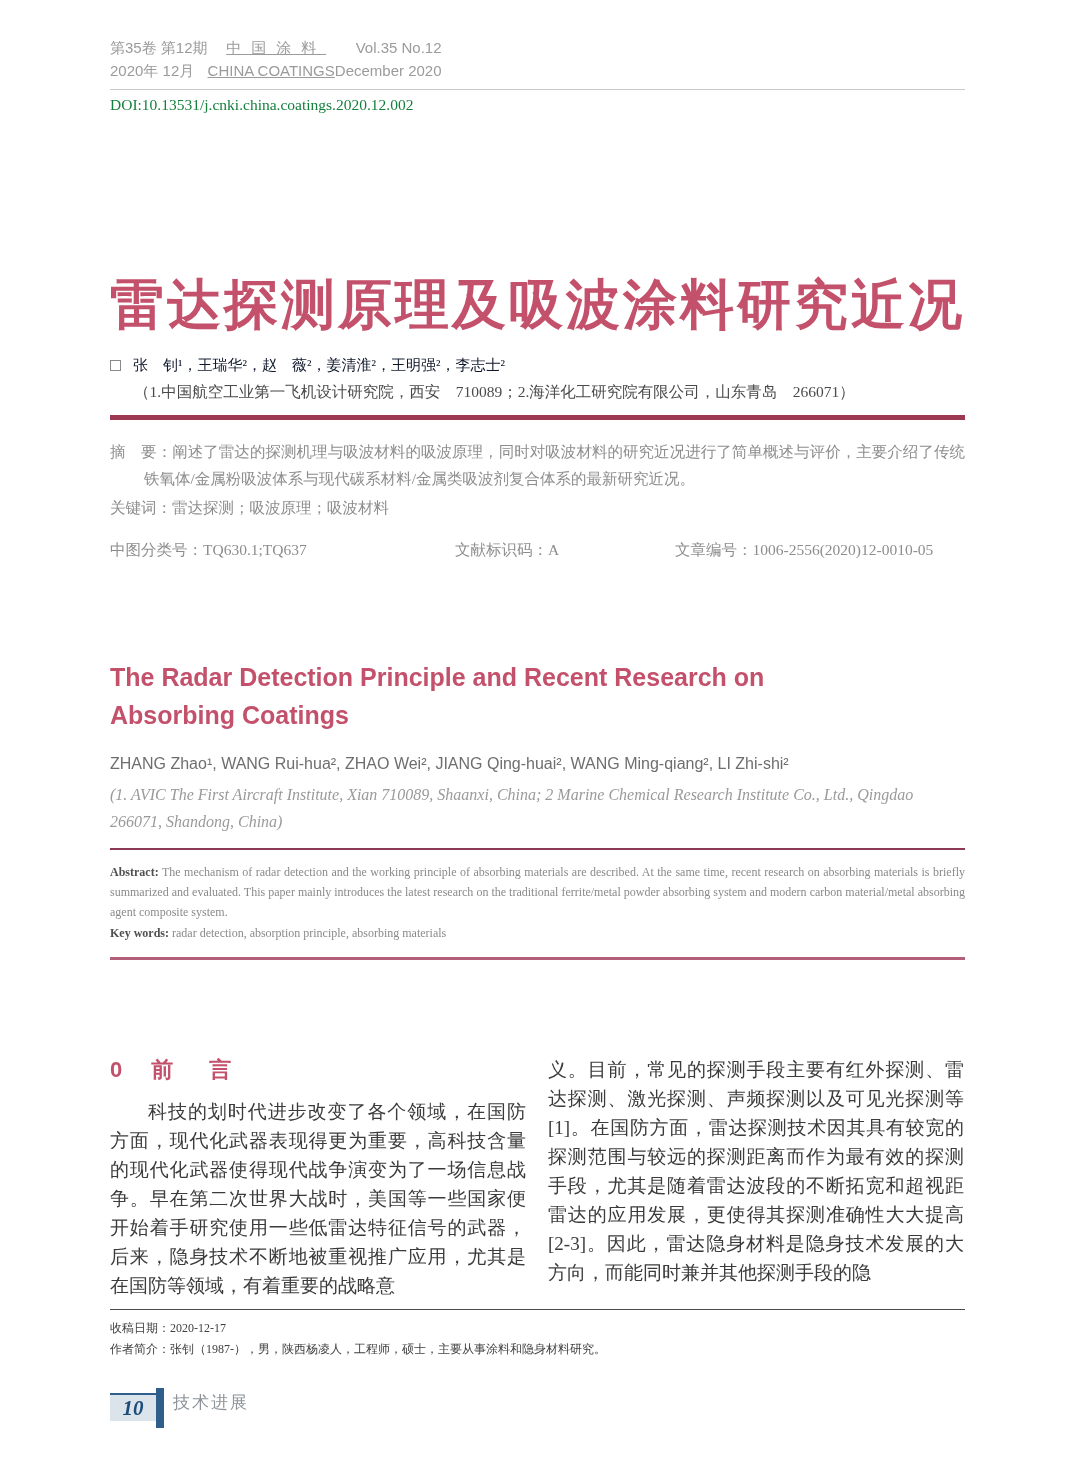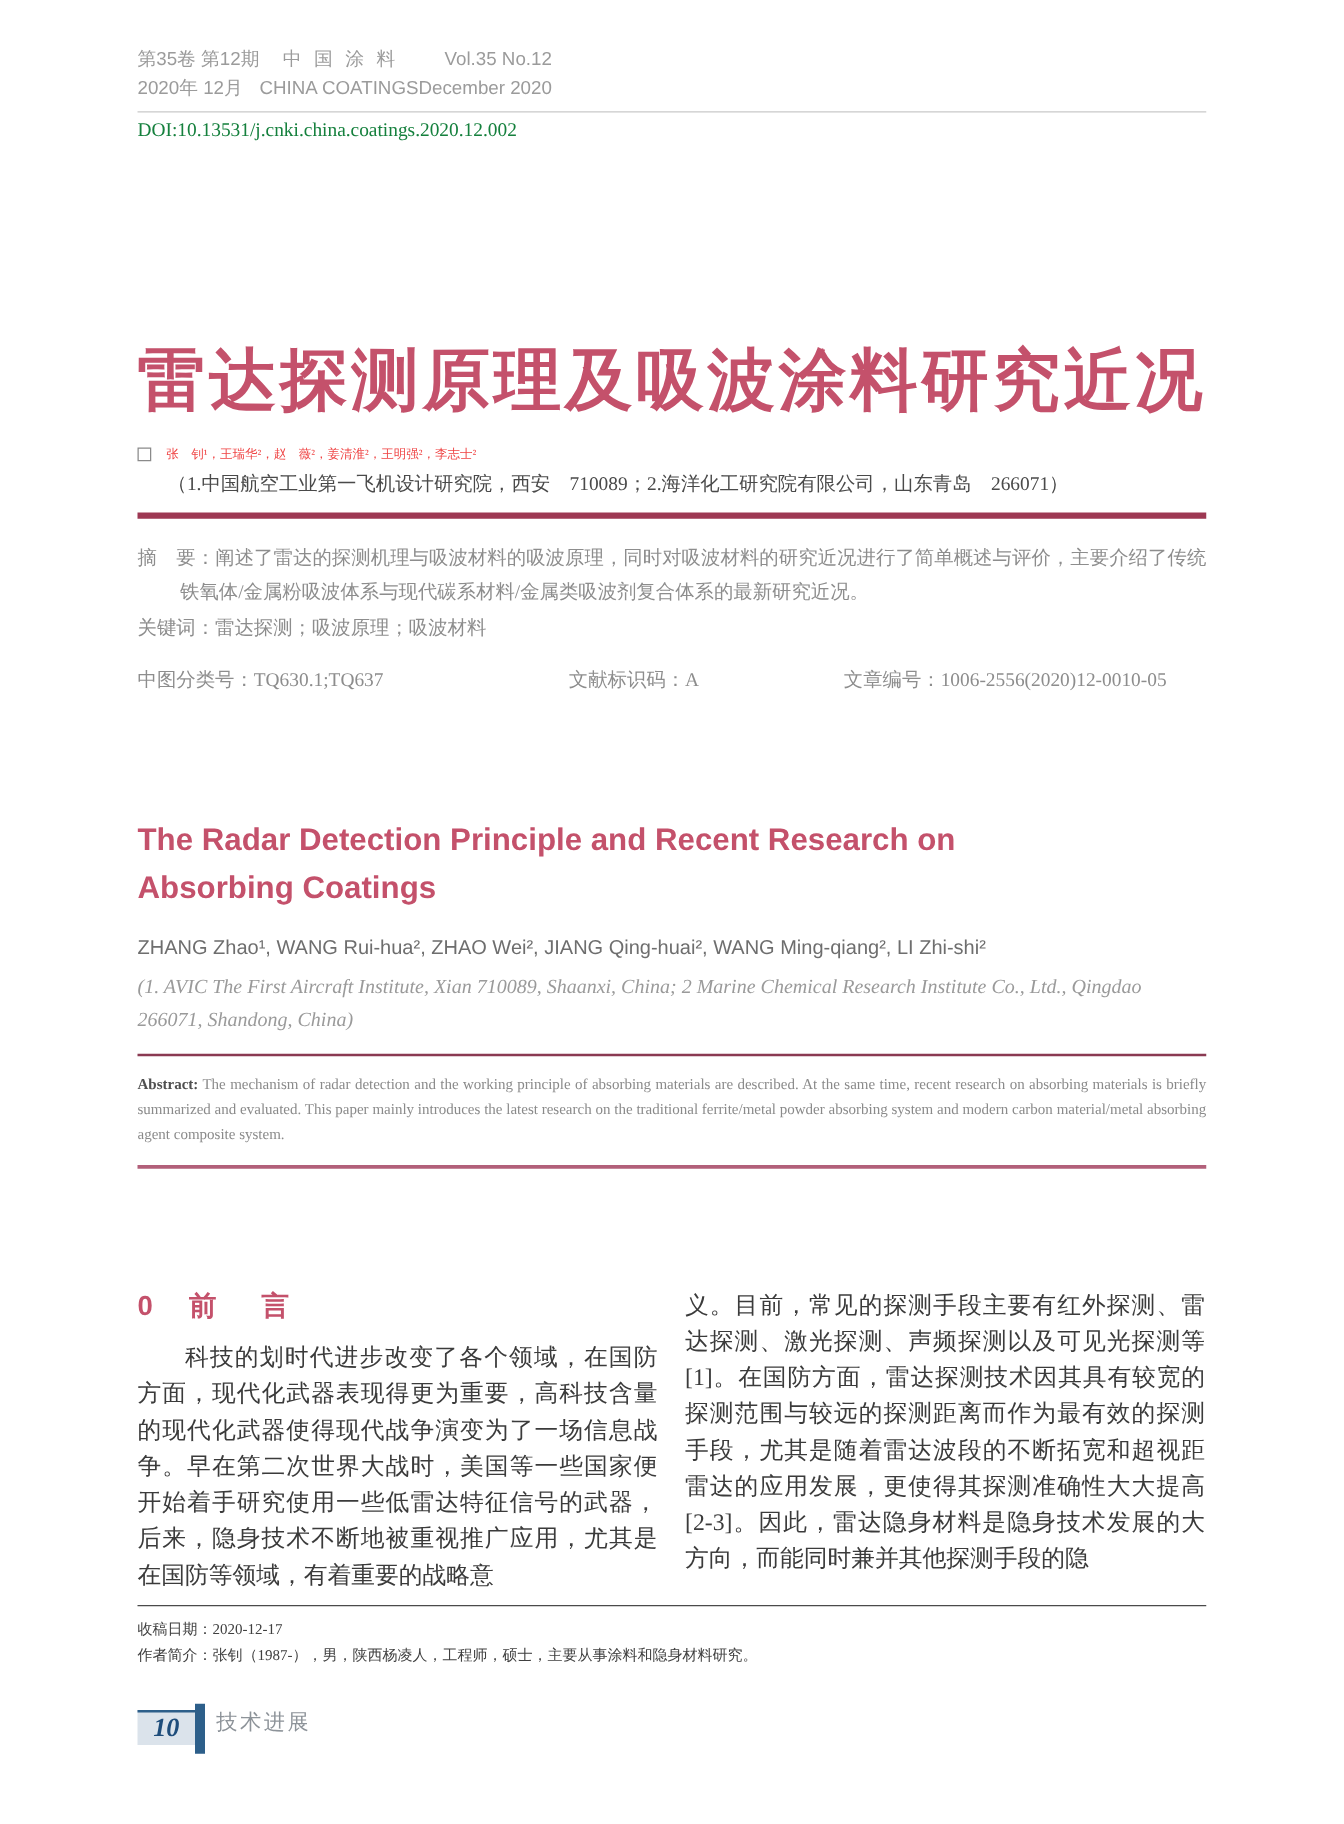--- a/index.html
+++ b/index.html
@@ -14,34 +14,34 @@
   }
   .sans { font-family:"Liberation Sans","DejaVu Sans",sans-serif; }
 
   
   .jheader {
     display:flex; justify-content:flex-start; align-items:flex-end;
     color:#9b9b9b; font-size:15px; line-height:1.55;
     border-bottom:1px solid #c9c9c9; padding-bottom:6px;
   }
   .jheader .col { display:flex; flex-direction:column; }
-  .jheader .center { text-align:center; }
+  .jheader .center { text-align:center;text-decoration:underline; }
   .jheader .center .cn { letter-spacing:10px; padding-left:10px; }
   .jheader .right { text-align:right; }
   .doi-line { margin-top:6px; font-size:15.5px; color:#15803d; }
 
   
   .title-cn {
     margin-top:162px;
     font-size:54px; font-weight:800; letter-spacing:3px;
     color:#c4516b; line-height:1.05;
   }
   .authors-row {
     margin-top:24px; display:flex; align-items:center; gap:12px;
-    font-size:10px; color:#ef4444;
+    font-size:15px; color:#0f172a;
   }
   .marker-square {
     width:11px; height:11px; border:1.5px solid #8a8a8a; display:inline-block;
     flex:0 0 auto;
   }
   .affil-cn { margin-top:7px; padding-left:24px; font-size:15.5px; color:#4a4a4a; }
   .heavy-bar { margin-top:12px; height:5px; background:#9d3853; }
 
   
   .abs-cn-block { margin-top:18px; color:#8d8d8d; font-size:15.5px; line-height:1.75; }
@@ -130,20 +130,21 @@
       <span class="seg3"><span>文章编号：</span><span>1006-2556(2020)12-0010-05</span></span>
     </div>
   </div>
 
   <h2 class="title-en sans">The Radar Detection Principle and Recent Research on Absorbing Coatings</h2>
   <div class="authors-en sans">ZHANG Zhao¹, WANG Rui-hua², ZHAO Wei², JIANG Qing-huai², WANG Ming-qiang², LI Zhi-shi²</div>
   <div class="affil-en">(1. AVIC The First Aircraft Institute, Xian 710089, Shaanxi, China;  2 Marine Chemical Research Institute Co., Ltd., Qingdao 266071, Shandong, China)</div>
   <div class="rule-dark"></div>
   <div class="abs-en-block">
     <p><span class="lbl-en">Abstract:</span> <span>The mechanism of radar detection and the working principle of absorbing materials are described. At the same time, recent research on absorbing materials is briefly summarized and evaluated. This paper mainly introduces the latest research on the traditional ferrite/metal powder absorbing system and modern carbon material/metal absorbing agent composite system.</span></p>
+    <p><span class="lbl-en">Key words:</span> <span>radar detection, absorption principle, absorbing materials</span></p>
   </div>
   <div class="rule-pink"></div>
 
   <div class="columns">
     <div class="colm">
       <div class="section-head sans">
         <span>0</span>
         <span>前　言</span>
       </div>
       <p class="para-first">科技的划时代进步改变了各个领域，在国防方面，现代化武器表现得更为重要，高科技含量的现代化武器使得现代战争演变为了一场信息战争。早在第二次世界大战时，美国等一些国家便开始着手研究使用一些低雷达特征信号的武器，后来，隐身技术不断地被重视推广应用，尤其是在国防等领域，有着重要的战略意</p>

